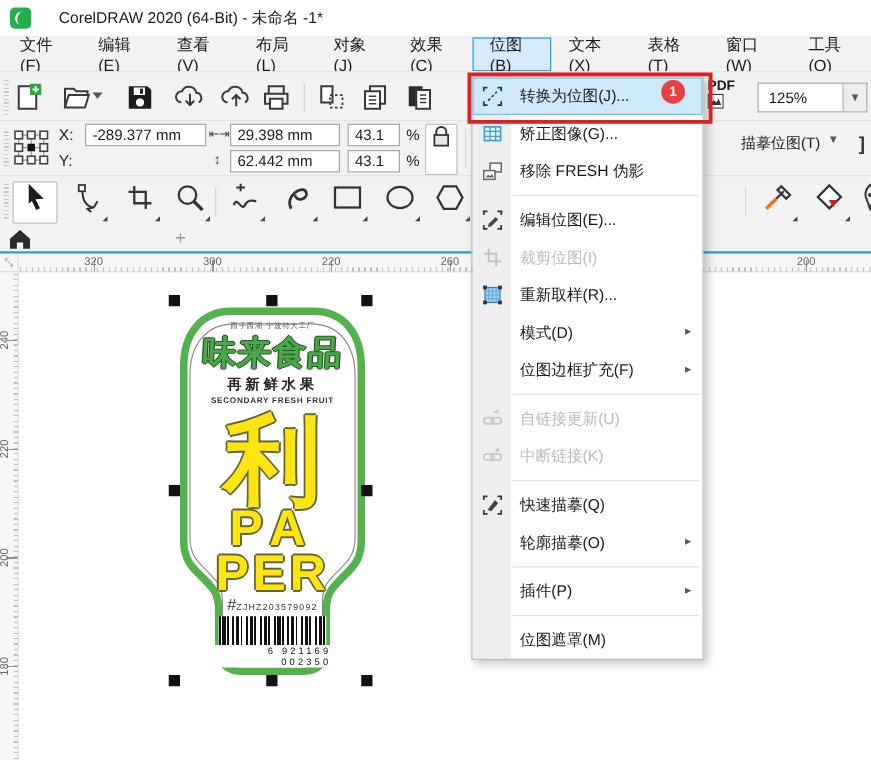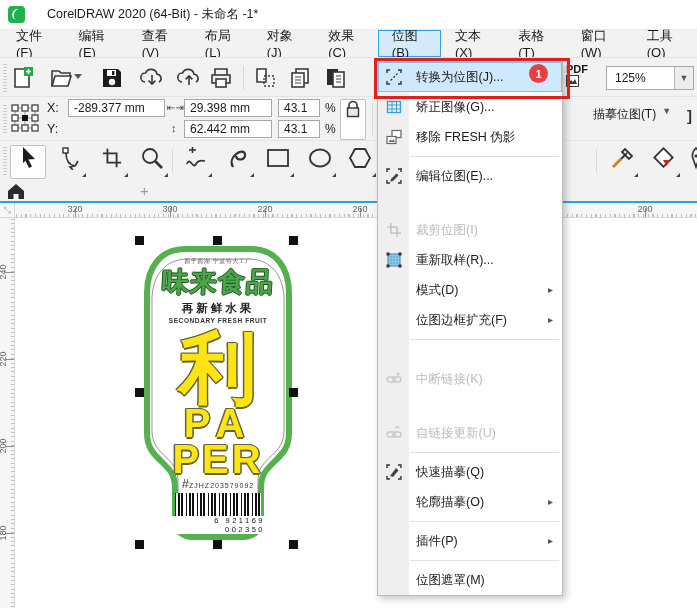--- a/index.html
+++ b/index.html
@@ -59,21 +59,21 @@
         repeating-linear-gradient(90deg,#111 0 1.5px,#fff 1.5px 3px,#111 3px 5.5px,#fff 5.5px 6.5px,#111 6.5px 8px,#fff 8px 11px);}
   .bcdigits{position:absolute;left:28px;top:271px;width:94px;font-size:7.5px;letter-spacing:2.5px;text-align:right;
             background:#fff;color:#111;}
   
   .menu{left:377px;top:61px;width:184px;background:linear-gradient(90deg,#efefef 0 31px,#fff 31px);
         border:1px solid #bdbdbd;box-shadow:3px 3px 7px rgba(0,0,0,.22);z-index:40;}
   .mi{height:30px;display:flex;align-items:center;font-size:12.5px;position:relative;}
   .mic{width:31px;display:flex;align-items:center;justify-content:center;flex:0 0 auto;}
   .mil{padding-left:7px;white-space:nowrap;}
   .mi.sub::after{content:"▸";position:absolute;right:9px;top:9px;color:#555;font-size:10px;}
-  .mi.dis{color:#bcbcbc;margin-top:24px;}
+  .mi.dis{color:#bcbcbc;}
   .mi.sel{background:#cfe9fc;outline:1px solid #7fc0ec;outline-offset:-1px;}
   .msep{height:1px;background:#e1e1e1;margin:4px 3px 4px 32px;}
   
   .anno{left:374px;top:58px;width:190px;height:35px;border:3px solid #e01f1f;z-index:50;}
   .badge{left:529px;top:64px;width:19px;height:19px;border-radius:50%;background:#e74040;color:#fff;
          font-size:11px;font-weight:bold;display:flex;align-items:center;justify-content:center;z-index:51;}
   svg{display:block;}
 </style>
 </head>
 <body>
@@ -432,36 +432,36 @@
       <span class="mil">模式(D)</span>
     </div>
     <div class="mi sub">
       <span class="mic"></span>
       <span class="mil">位图边框扩充(F)</span>
     </div>
     <div class="msep"></div>
     <div class="mi dis">
       <span class="mic">
         <svg width="16" height="16" viewBox="0 0 16 16">
+            <rect x="1" y="7" width="8" height="5" rx="2.5" fill="none" stroke="#c8c8c8" stroke-width="1.4"></rect>
+            <rect x="7" y="7" width="8" height="5" rx="2.5" fill="none" stroke="#c8c8c8" stroke-width="1.4"></rect>
+            <path d="M9 3l3-1.5L12.5 4" fill="none" stroke="#c8c8c8" stroke-width="1.2"></path>
+          </svg>
+      </span>
+      <span class="mil">自链接更新(U)</span>
+    </div>
+    <div class="mi dis">
+      <span class="mic">
+        <svg width="16" height="16" viewBox="0 0 16 16">
             <rect x="1" y="6" width="8" height="5" rx="2.5" fill="none" stroke="#c8c8c8" stroke-width="1.4"></rect>
             <rect x="7" y="6" width="8" height="5" rx="2.5" fill="none" stroke="#c8c8c8" stroke-width="1.4"></rect>
             <circle cx="12" cy="3" r="1.5" fill="#c8c8c8"></circle>
           </svg>
       </span>
       <span class="mil">中断链接(K)</span>
-    </div>
-    <div class="mi dis">
-      <span class="mic">
-        <svg width="16" height="16" viewBox="0 0 16 16">
-            <rect x="1" y="7" width="8" height="5" rx="2.5" fill="none" stroke="#c8c8c8" stroke-width="1.4"></rect>
-            <rect x="7" y="7" width="8" height="5" rx="2.5" fill="none" stroke="#c8c8c8" stroke-width="1.4"></rect>
-            <path d="M9 3l3-1.5L12.5 4" fill="none" stroke="#c8c8c8" stroke-width="1.2"></path>
-          </svg>
-      </span>
-      <span class="mil">自链接更新(U)</span>
     </div>
     <div class="msep"></div>
     <div class="mi">
       <span class="mic">
         <svg width="16" height="16" viewBox="0 0 16 16">
             <path d="M1 4V1h3M15 12v3h-3M4 15H1v-3M12 1h3v3" fill="none" stroke="#333" stroke-width="1.4"></path>
             <path d="M4 12L10 4l2.5 2.5L7 13z" fill="#444"></path>
           </svg>
       </span>
       <span class="mil">快速描摹(Q)</span>

